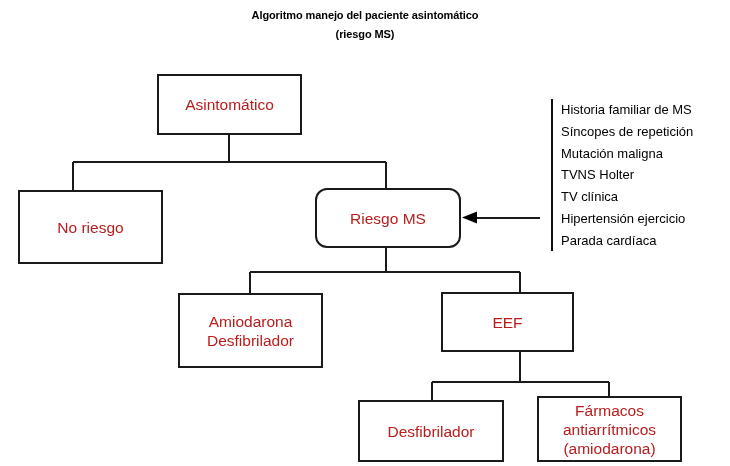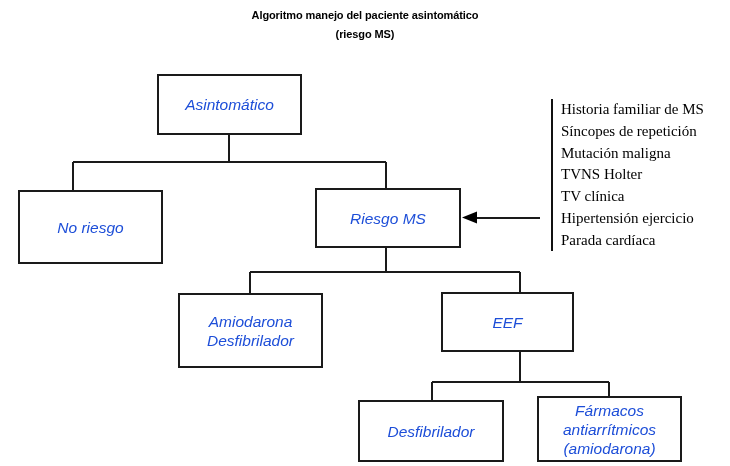--- a/index.html
+++ b/index.html
@@ -44,42 +44,40 @@
     position: absolute;
     box-sizing: border-box;
     border: 2px solid #1a1a1a;
     background: #ffffff;
     display: flex;
     align-items: center;
     justify-content: center;
     text-align: center;
     font-size: 15.5px;
     line-height: 19px;
-    color: #1d4ed8;
-    font-style: italic;
+    color: #b91c1c;
   }
   .node span { display: block; }
 
   #riskList {
     position: absolute;
     left: 551px;
     top: 99px;
     height: 152px;
     padding-left: 8px;
     border-left: 2px solid #111111;
     box-sizing: border-box;
     display: flex;
     flex-direction: column;
     justify-content: space-between;
   }
   #riskList .risk-item {
-    font-size: 15px;
+    font-size: 13px;
     line-height: 21.3px;
     white-space: nowrap;
-    font-family: Liberation Serif, serif;
   }
 </style>
 </head>
 <body>
 
 <div id="canvas">
 
   <div id="title">
     <span class="line1">Algoritmo manejo del paciente asintomático</span>
     <span class="line2">(riesgo MS)</span>
@@ -109,21 +107,21 @@
   </svg>
 
   <div class="node" style="left:157px; top:74px; width:145px; height:61px;">
     <span>Asintomático</span>
   </div>
 
   <div class="node" style="left:2px; top:190px; width:145px; height:74px;margin-left:16px;">
     <span>No riesgo</span>
   </div>
 
-  <div class="node" style="left:315px; top:188px; width:146px; height:60px;">
+  <div class="node" style="left:315px; top:188px; width:146px; height:60px;border-radius:12px;">
     <span>Riesgo MS</span>
   </div>
 
   <div class="node" style="left:178px; top:293px; width:145px; height:75px; flex-direction:column;">
     <span>Amiodarona</span>
     <span>Desfibrilador</span>
   </div>
 
   <div class="node" style="left:441px; top:292px; width:133px; height:60px;">
     <span>EEF</span>

